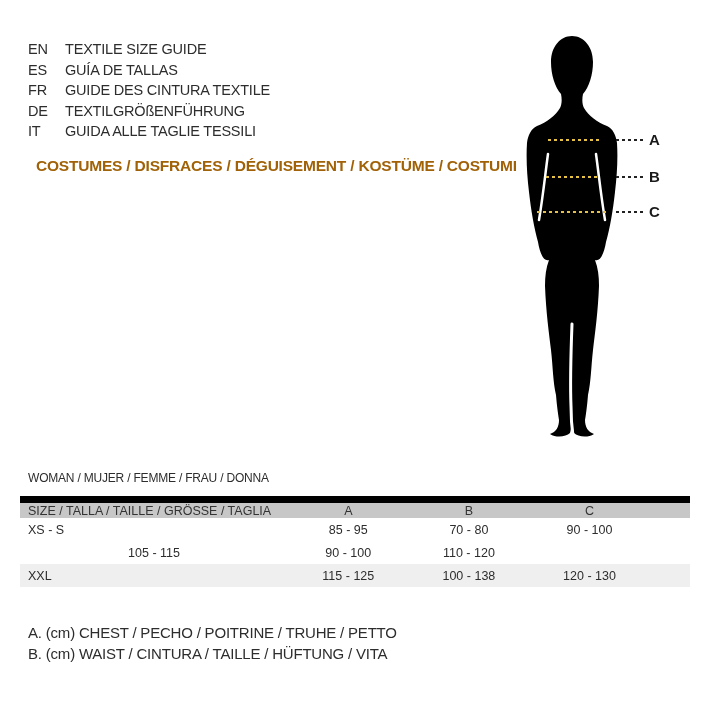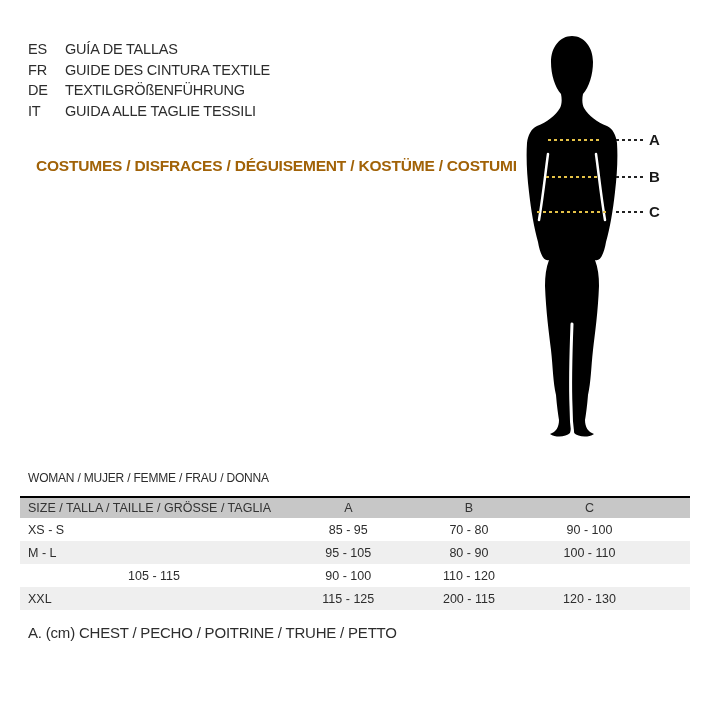--- a/index.html
+++ b/index.html
@@ -36,35 +36,39 @@
   .dc { left:616px; top:211px; width:28px; }
   .m-label { position:absolute; left:649px; font-size:15px; font-weight:bold; color:#1a1a1a; }
   .la { top:131px; } .lb { top:168px; } .lc { top:203px; }
 
   
   .section-title { position:absolute; left:28px; top:471px; font-size:12px; letter-spacing:-0.2px; }
 
   
   .size-table { position:absolute; left:20px; top:496px; width:670px; font-size:12.5px; }
   .t-row { display:grid; grid-template-columns:40% 18% 18% 18% 6%; align-items:center; }
-  .t-head { height:22px; background:#c7c7c7; border-top:2px solid #000000; color:#333; }
+  .t-head { height:22px; background:#c7c7c7; border-top:7px solid #000000; color:#333; }
   .t-data { height:23px; }
   .t-data.alt { background:#efefef; }
   .cell-size { padding-left:8px; text-align:left; }
   .cell-num { text-align:center; }
 
   
   .legend { position:absolute; left:28px; top:622px; font-size:15px; line-height:21px; letter-spacing:-0.2px; }
 </style>
 </head>
 <body>
 
 <div class="canvas">
 
   <div class="lang-list">
+    <div class="lang-row">
+      <span class="lang-code">EN</span>
+      <span class="lang-label">TEXTILE SIZE GUIDE</span>
+    </div>
     <div class="lang-row">
       <span class="lang-code">ES</span>
       <span class="lang-label">GUÍA DE TALLAS</span>
     </div>
     <div class="lang-row">
       <span class="lang-code">FR</span>
       <span class="lang-label">GUIDE DES CINTURA TEXTILE</span>
     </div>
     <div class="lang-row">
       <span class="lang-code">DE</span>
@@ -140,39 +144,33 @@
       <div class="cell-num">C</div>
       <div></div>
     </div>
     <div class="t-row t-data">
       <div class="cell-size">XS - S</div>
       <div class="cell-num">85 - 95</div>
       <div class="cell-num">70 - 80</div>
       <div class="cell-num">90 - 100</div>
       <div></div>
     </div>
-    <div class="t-row t-data alt">
-      <div class="cell-size">M - L</div>
-      <div class="cell-num">95 - 105</div>
-      <div class="cell-num">80 - 90</div>
-      <div class="cell-num">100 - 110</div>
-      <div></div>
-    </div>
     <div class="t-row t-data">
       <div class="cell-num">105 - 115</div>
       <div class="cell-num">90 - 100</div>
       <div class="cell-num">110 - 120</div>
       <div></div>
     </div>
     <div class="t-row t-data alt">
       <div class="cell-size">XXL</div>
       <div class="cell-num">115 - 125</div>
-      <div class="cell-num">200 - 115</div>
+      <div class="cell-num">100 - 138</div>
       <div class="cell-num">120 - 130</div>
       <div></div>
     </div>
   </div>
 
   <div class="legend">
     <div>A. (cm) CHEST / PECHO / POITRINE / TRUHE / PETTO</div>
+    <div>B. (cm) WAIST / CINTURA / TAILLE / HÜFTUNG / VITA</div>
   </div>
 
 </div>
 
 </body></html>

